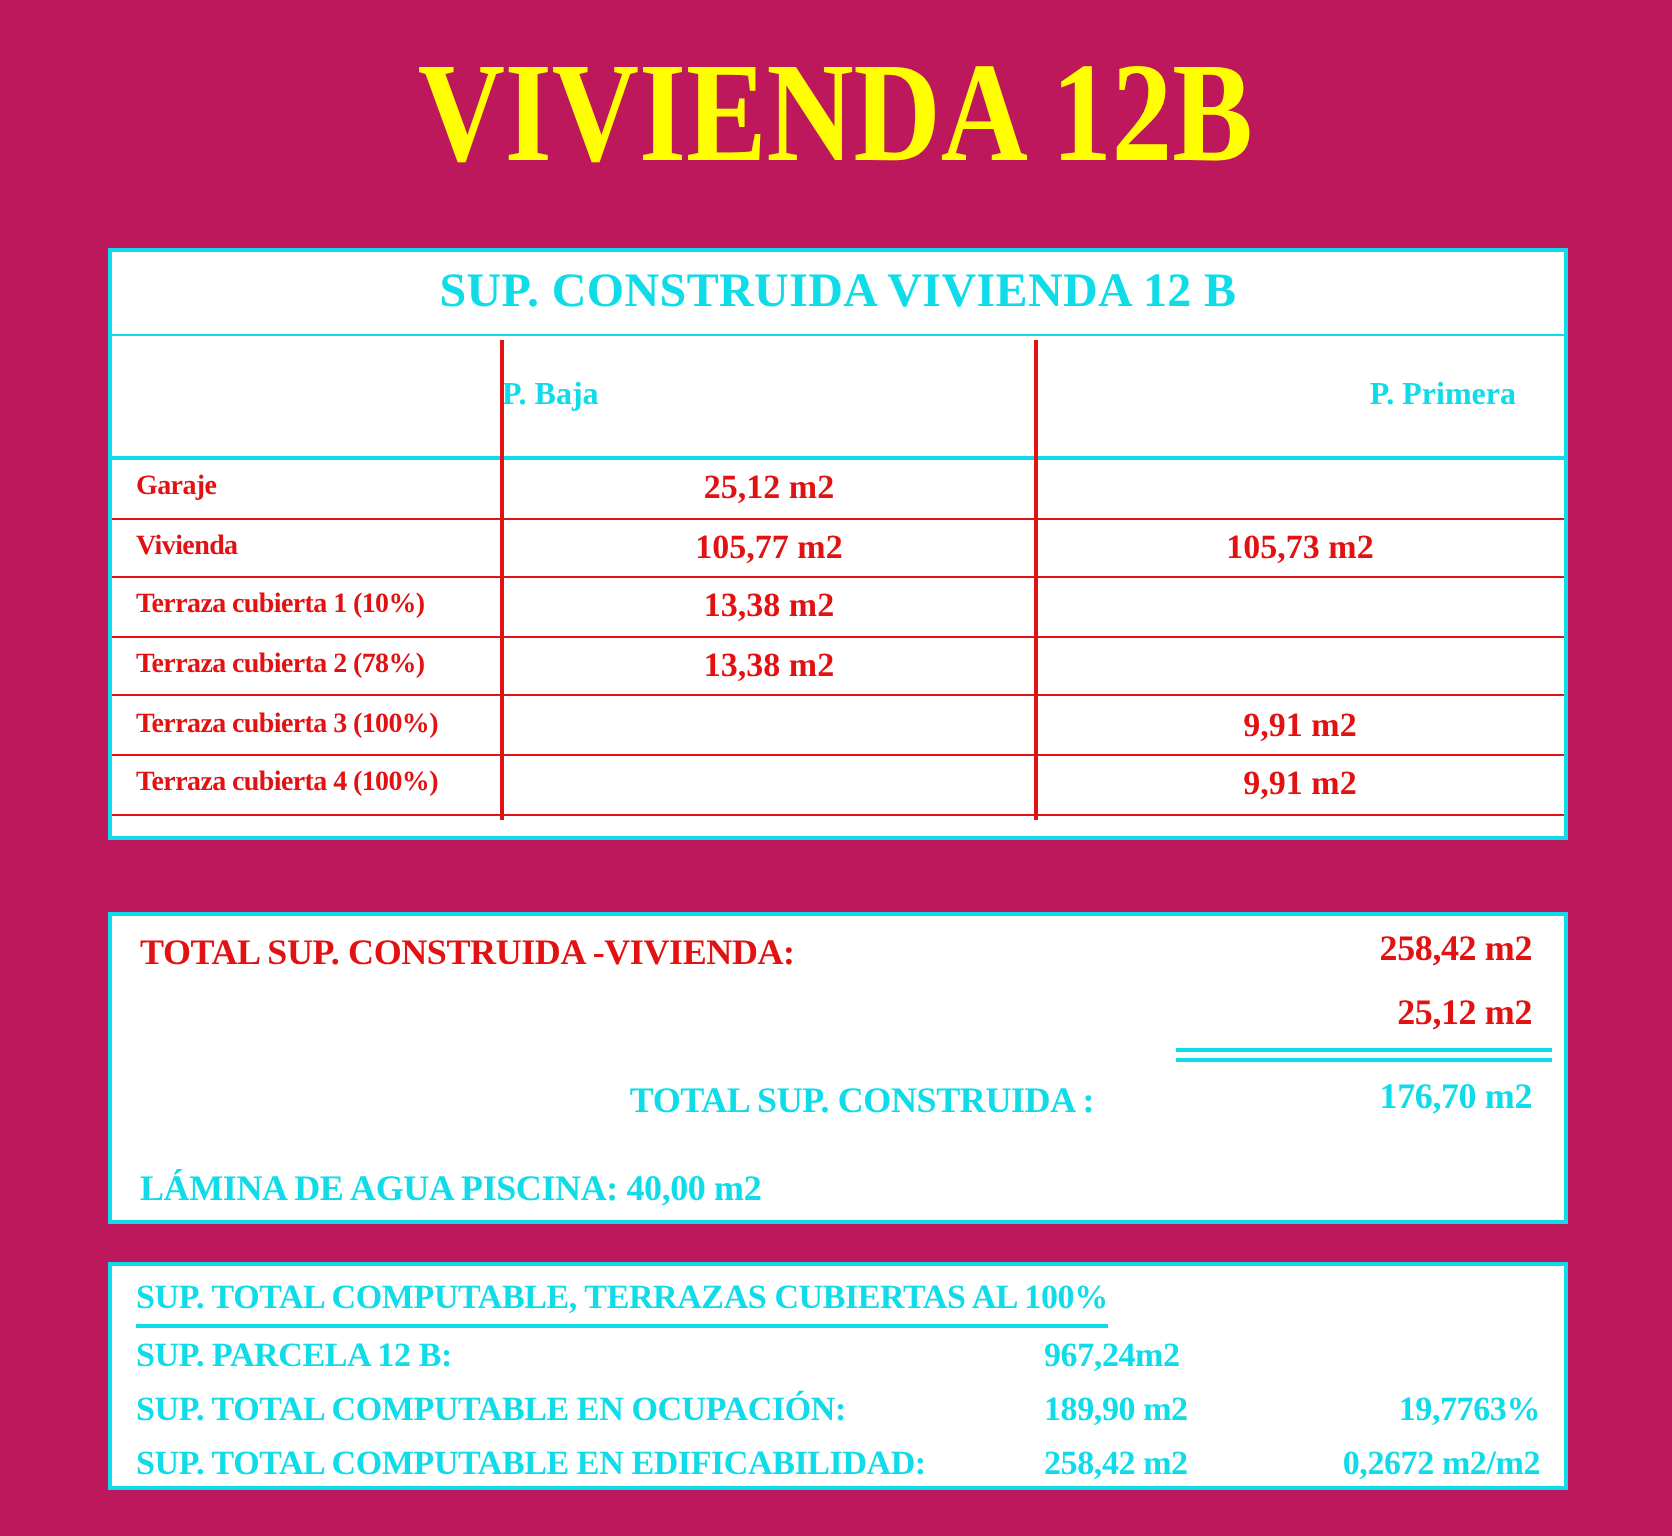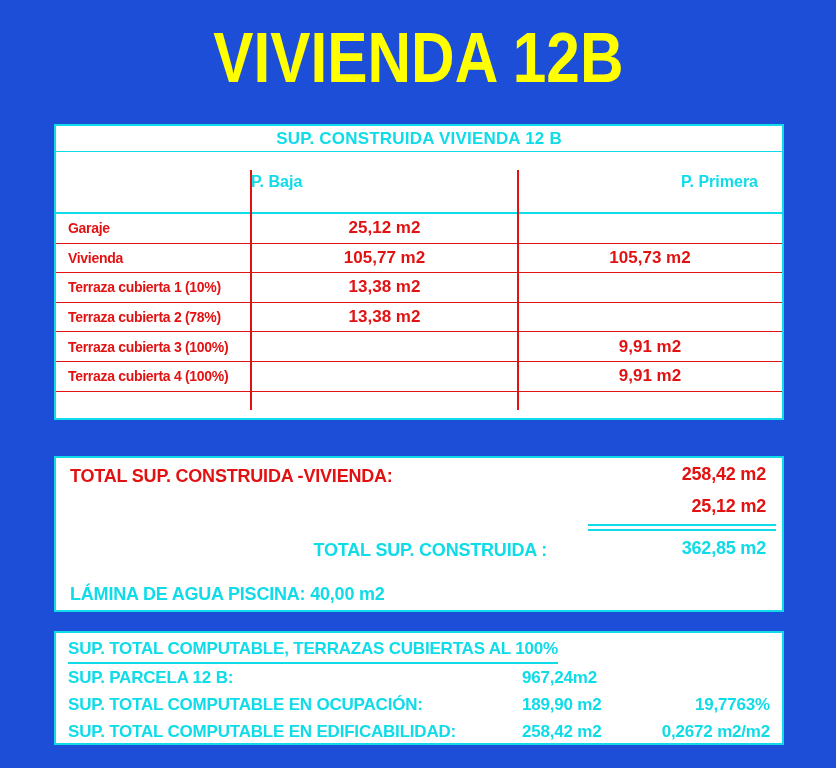--- a/index.html
+++ b/index.html
@@ -5,40 +5,40 @@
   :root{
     --cyan:#0fdce8;
     --red:#e31212;
     --yellow:#ffff00;
   }
   *{margin:0;padding:0;box-sizing:border-box;}
   html,body{background:#ffffff;}
   .page{
     position:relative;
     width:836px;height:768px;
-    background:#1d4ed8;
-    font-family:Liberation Sans, sans-serif;
+    background:#be185d;
+    font-family:Liberation Serif, serif;
     font-weight:bold;
     overflow:hidden;
   }
   
   .title{
     position:absolute;left:0;top:22px;width:100%;
     text-align:center;color:var(--yellow);
     font-size:71px;line-height:1.0;white-space:nowrap;
   }
   .title .squeeze{display:inline-block;transform:scaleX(.85);transform-origin:center;}
   
   .panel{position:absolute;border:2px solid var(--cyan);background:#fff;}
   
   .tbl{left:54px;top:124px;width:730px;height:296px;}
   .tbl-header{
-    height:26px;border-bottom:1.5px solid var(--cyan);
+    height:42px;border-bottom:1.5px solid var(--cyan);
     display:flex;align-items:center;justify-content:center;
-    color:var(--cyan);font-size:17px;letter-spacing:.2px;
+    color:var(--cyan);font-size:24px;letter-spacing:.2px;
   }
   .tbl-colhead{
     height:62px;border-bottom:2px solid var(--cyan);
     display:grid;grid-template-columns:195px 267px 1fr;
     align-items:center;color:var(--cyan);font-size:16px;
   }
   .tbl-colhead .c2{text-align:left;padding-right:36px;}
   .tbl-colhead .c3{text-align:right;padding-right:24px;}
   .trow{
     display:grid;grid-template-columns:195px 267px 1fr;
@@ -129,21 +129,21 @@
   </div>
 
 
   <div class="panel sum">
     <div class="line red l14" style="top:8px">TOTAL SUP. CONSTRUIDA -VIVIENDA:</div>
     <div class="line red r16" style="top:6px">258,42 m2</div>
     <div class="line red r16" style="top:38px">25,12 m2</div>
     <div class="dline" style="top:66px"></div>
     <div class="dline" style="top:70.5px"></div>
     <div class="line cy" style="top:82px;right:235px">TOTAL SUP. CONSTRUIDA :</div>
-    <div class="line cy r16" style="top:80px">362,85 m2</div>
+    <div class="line cy r16" style="top:80px">176,70 m2</div>
     <div class="line cy l14" style="top:126px">LÁMINA DE AGUA PISCINA: 40,00 m2</div>
   </div>
 
   <div class="panel comp">
     <div class="heading">SUP. TOTAL COMPUTABLE, TERRAZAS CUBIERTAS AL 100%</div>
     <div class="crow" style="top:35px">
       <span class="lbl">SUP. PARCELA 12 B:</span>
       <span class="v1">967,24m2</span>
       <span class="v2"></span>
     </div>

